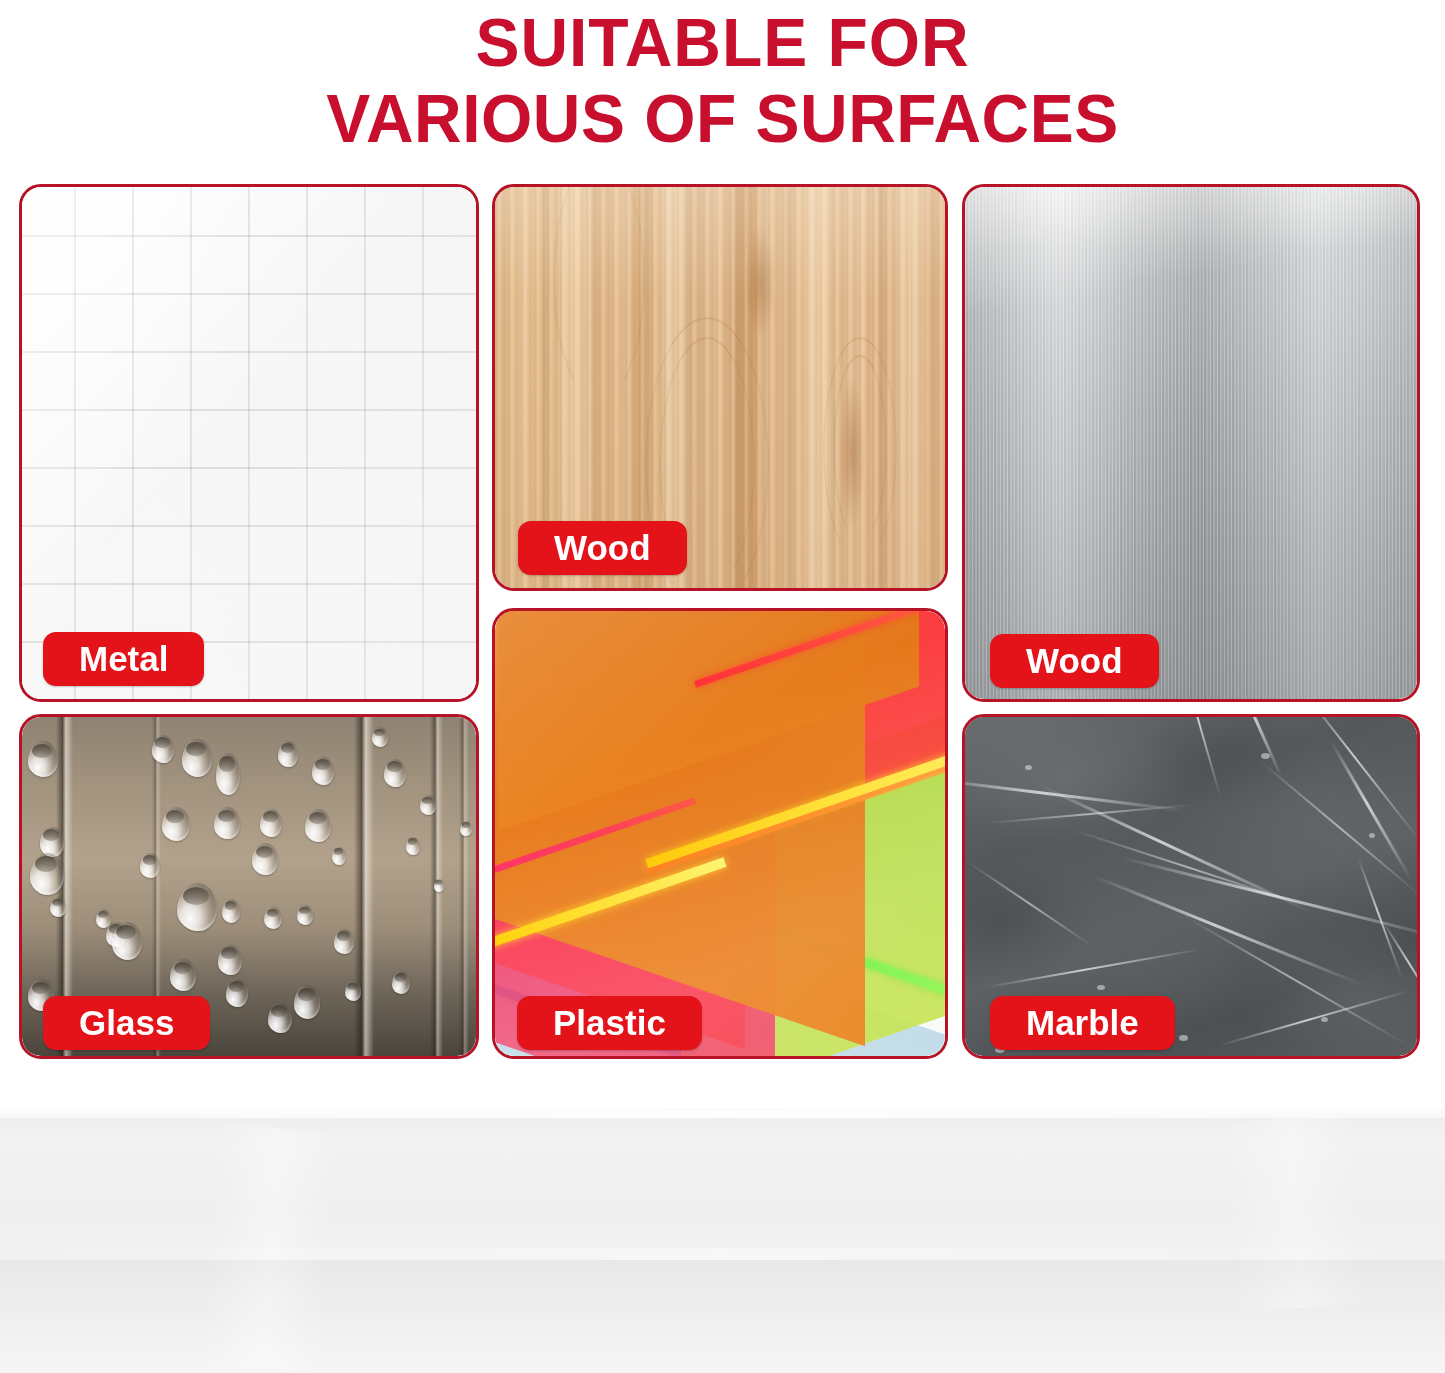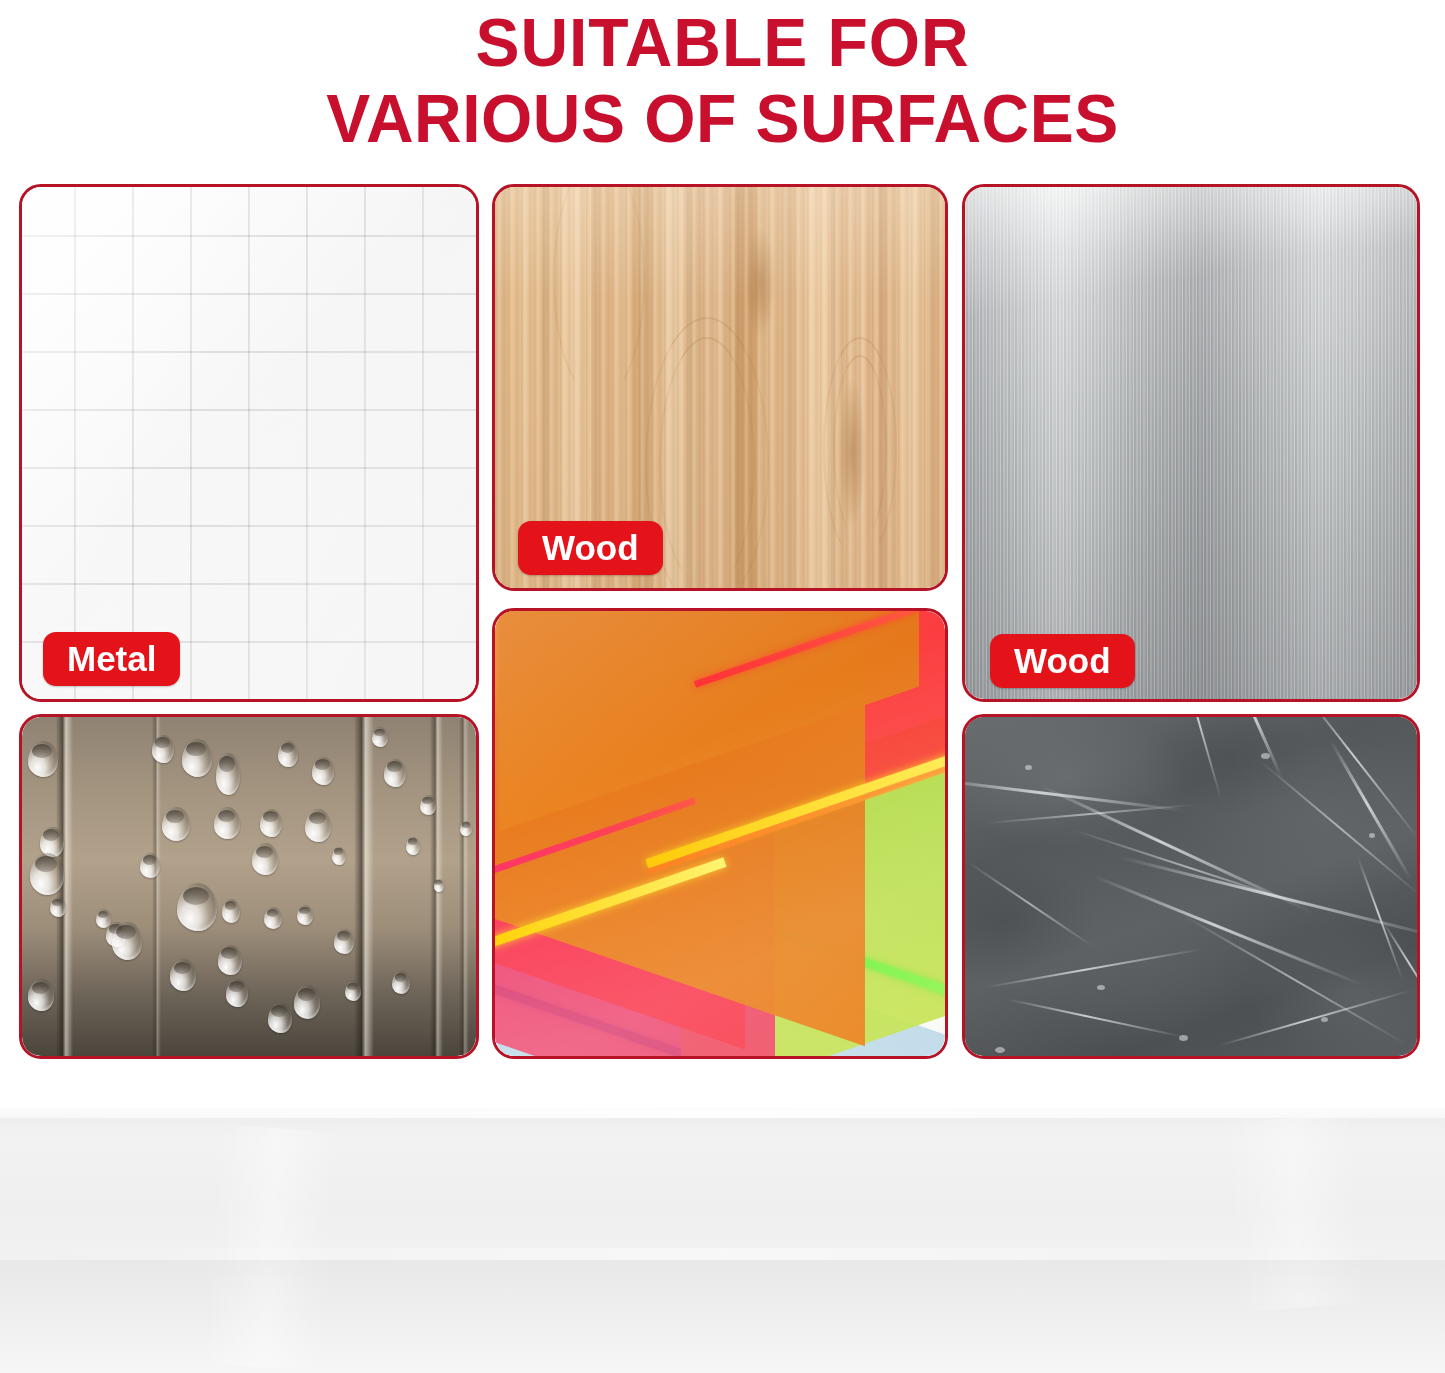--- a/index.html
+++ b/index.html
@@ -65,21 +65,21 @@
   .badge {
     position: absolute;
     background: #E4131A;
     color: #ffffff;
     font-family: "Liberation Sans", sans-serif;
     font-weight: bold;
     font-size: 35px;
     line-height: 54px;
     height: 54px;
     border-radius: 13px;
-    padding: 0 24px;
+    padding: 0 36px;
     text-align: left;
     white-space: nowrap;
     z-index: 5;
     box-shadow: 0 1px 2px rgba(0,0,0,0.22);
   }
   #badge-tiles   { left: 43px;  top: 632px; }
   #badge-wood    { left: 518px; top: 521px; }
   #badge-metal   { left: 990px; top: 634px; }
   #badge-glass   { left: 43px;  top: 996px; }
   #badge-plastic { left: 517px; top: 996px; }
@@ -331,20 +331,21 @@
         <div class="drop" style="left:350px; top:10px;  width:16px; height:20px;"></div>
         <div class="drop" style="left:362px; top:42px;  width:22px; height:28px;"></div>
         <div class="drop" style="left:384px; top:120px; width:14px; height:18px;"></div>
         <div class="drop" style="left:370px; top:254px; width:18px; height:23px;"></div>
         <div class="drop" style="left:398px; top:78px;  width:16px; height:20px;"></div>
         <div class="drop" style="left:412px; top:162px; width:10px; height:13px;"></div>
         <div class="drop" style="left:438px; top:104px; width:12px; height:15px;"></div>
       </div>
     </div>
   </div>
+  <div class="badge" id="badge-glass">Glass</div>
 
   <div class="panel" id="panel-plastic">
     <div class="panel-surface">
       <div class="tex-plastic">
 
         <div class="pl-layer" style="left:0; top:0; width:100%; height:100%;
              background: linear-gradient(160deg,#eef1ef 0%,#f5f6f4 55%,#fafbf9 100%);"></div>
 
         <div class="pl-layer" style="left:-60px; top:248px; width:520px; height:260px;
              background: linear-gradient(160deg, rgba(176,210,229,0.95) 0%, rgba(198,222,235,0.92) 60%, rgba(214,232,240,0.9) 100%);
@@ -402,20 +403,21 @@
 
         <div class="pl-layer" style="left:-30px; top:186px; width:230px; height:7px;
              background: linear-gradient(90deg,#ff2e6a,#ff3a55 60%,#ff5344 100%);
              transform: rotate(-19deg); transform-origin: right center; opacity:.95;"></div>
 
         <div class="pl-layer" style="left:0; top:0; width:100%; height:100%;
              background: linear-gradient(155deg, rgba(255,255,255,0.16) 0%, rgba(255,255,255,0) 34%, rgba(255,255,255,0.10) 72%, rgba(255,255,255,0) 100%);"></div>
       </div>
     </div>
   </div>
+  <div class="badge" id="badge-plastic">Plastic</div>
 
   <div class="panel" id="panel-marble">
     <div class="panel-surface">
       <div class="tex-marble">
         <div class="vein" style="left:-40px; top:76px;  width:260px; height:3px; transform:rotate(7deg);"></div>
         <div class="vein-d vein" style="left:20px;  top:96px;  width:210px; height:2px; transform:rotate(-5deg);"></div>
         <div class="vein" style="left:160px; top:8px;   width:150px; height:2px; transform:rotate(74deg);"></div>
         <div class="vein" style="left:232px; top:4px;   width:120px; height:3px; transform:rotate(66deg);"></div>
         <div class="vein" style="left:60px;  top:130px; width:300px; height:3px; transform:rotate(25deg);"></div>
         <div class="vein-d vein" style="left:100px; top:150px; width:250px; height:2px; transform:rotate(18deg);"></div>
@@ -435,20 +437,21 @@
         <div class="speck" style="left:60px;  top:48px;  width:7px;  height:5px;"></div>
         <div class="speck" style="left:296px; top:36px;  width:9px;  height:6px;"></div>
         <div class="speck" style="left:132px; top:268px; width:8px;  height:5px;"></div>
         <div class="speck" style="left:404px; top:116px; width:6px;  height:5px;"></div>
         <div class="speck" style="left:214px; top:318px; width:9px;  height:6px;"></div>
         <div class="speck" style="left:356px; top:300px; width:7px;  height:5px;"></div>
         <div class="speck" style="left:30px;  top:330px; width:10px; height:6px;"></div>
       </div>
     </div>
   </div>
+  <div class="badge" id="badge-marble">Marble</div>
 
 </div>
 
 <div class="bottom-band">
   <div class="bottom-hl" style="left:0;    top:2px;   width:1445px; height:8px; opacity:.9;"></div>
   <div class="bottom-shadow" style="left:0; top:10px; width:1445px; height:26px;"></div>
   <div class="bottom-hl" style="left:210px; top:20px;  width:120px; height:240px; transform:rotate(4deg); opacity:.45;"></div>
   <div class="bottom-hl" style="left:1230px; top:10px; width:130px; height:190px; transform:rotate(-4deg); opacity:.4;"></div>
   <div class="bottom-hl" style="left:0;    top:140px; width:1445px; height:12px; opacity:.55;"></div>
   <div class="bottom-shadow" style="left:0; top:152px; width:1445px; height:40px;"></div>

